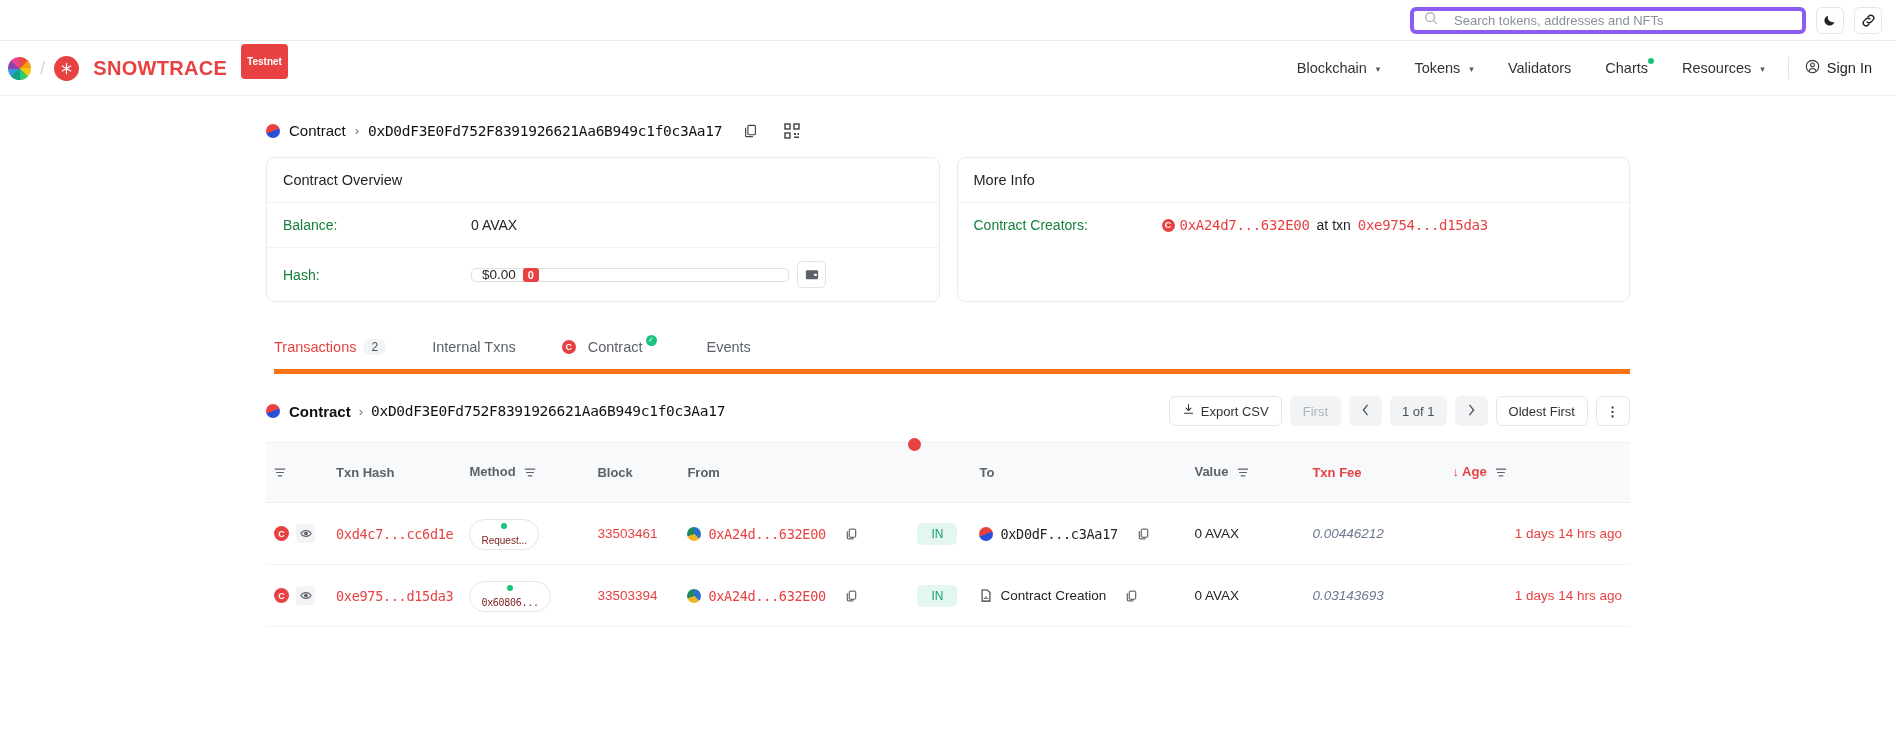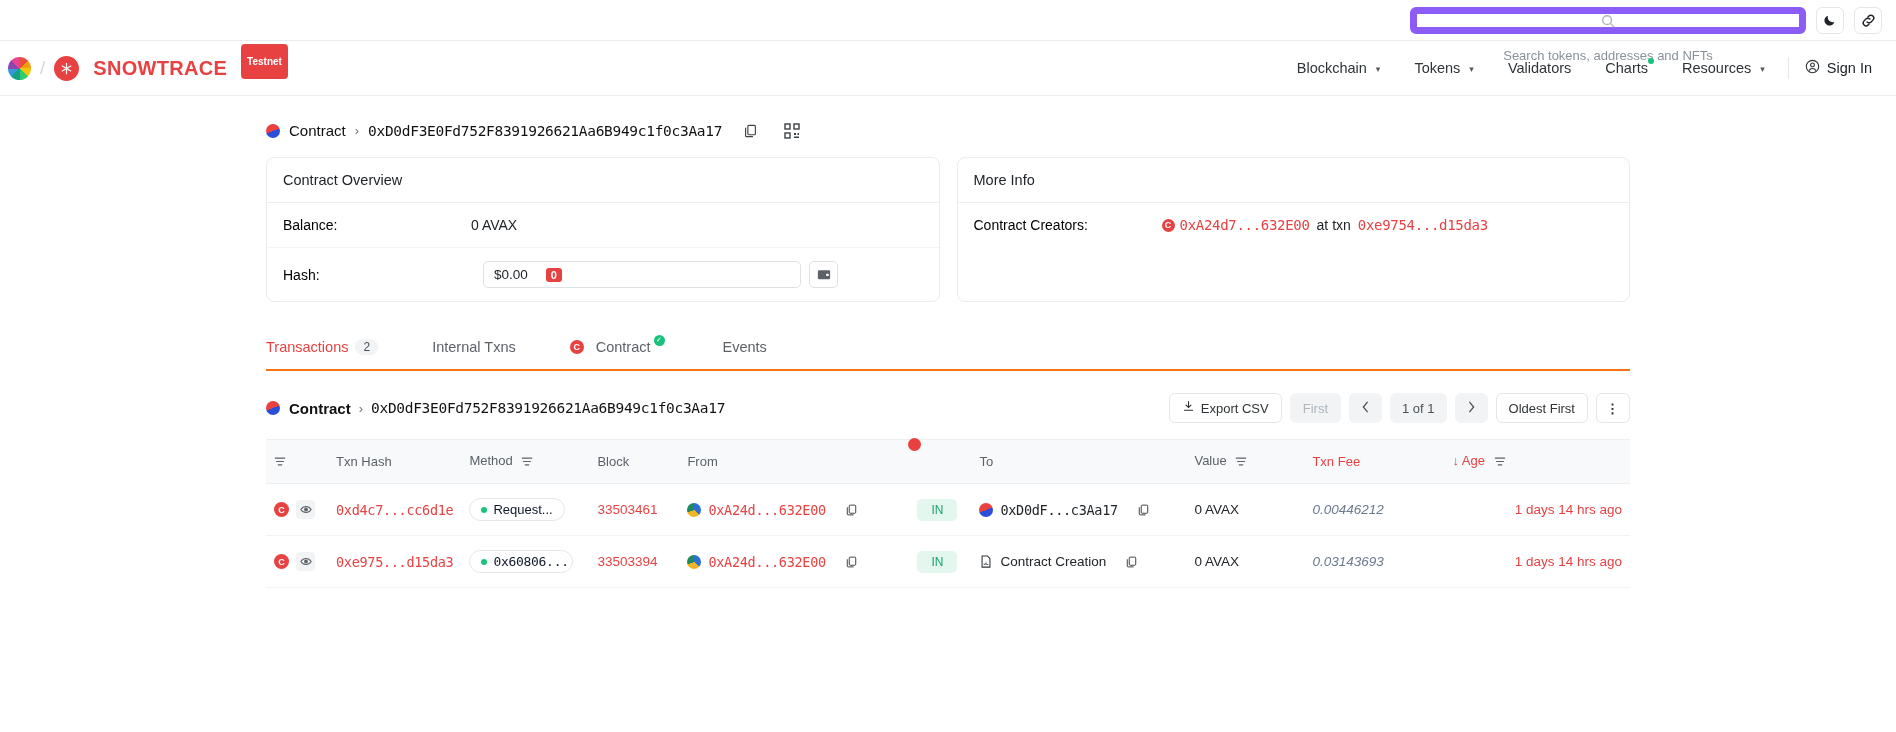--- a/index.html
+++ b/index.html
@@ -14,23 +14,23 @@
 
   
   .topbar {
     height: 41px; width: 100%;
     display: flex; align-items: center; justify-content: flex-end;
     border-bottom: 1px solid #e9ecef;
     padding-right: 14px; gap: 10px;
   }
   .searchbox {
     width: 396px; height: 27px;
-    border: 7px solid #8b5cf6; border-radius: 6px;
+    border: 4px solid #8b5cf6; border-radius: 6px;
     display: flex; align-items: center; gap: 16px;
-    padding: 0 10px; background: #fff; flex-direction: column;
+    padding: 0 10px; background: #fff;
   }
   .searchbox .ph { color: #8a9199; font-size: 13px; }
   .icon-btn {
     width: 28px; height: 27px;
     border: 1px solid #e3e6ea; border-radius: 6px;
     display: flex; align-items: center; justify-content: center;
     background: #fff; cursor: pointer;
   }
 
   
@@ -101,48 +101,48 @@
   }
   .card-head {
     padding: 14px 16px; font-size: 14.5px; color: #212529;
     border-bottom: 1px solid #eef0f2;
   }
   .card-row {
     display: flex; align-items: center;
     padding: 13px 16px; min-height: 44px;
   }
   .card-row + .card-row { border-top: 1px solid #f1f3f5; }
-  .card-key { width: 188px; font-size: 14px; color: #000000; flex: none; }
+  .card-key { width: 188px; font-size: 14px; color: #15803d; flex: none; }
   .card-val { font-size: 14px; color: #212529; }
   .token-input {
-    width: 318px; height: 27px; border: 1px solid #dee2e6; border-radius: 5px;
-    display: flex; align-items: center; gap: 18px; padding: 0 10px;
-    font-size: 13.5px; background: #fff; margin-left: 12px;
+    width: 318px; height: 14px; border: 1px solid #dee2e6; border-radius: 5px;
+    display: flex; align-items: center; gap: 7px; padding: 0 10px;
+    font-size: 13.5px; background: #fff;
   }
   .count-badge {
     background: #e84142; color: #fff; font-size: 11px; font-weight: 600;
     border-radius: 3px; padding: 1px 5px;
   }
   .wallet-btn {
     width: 29px; height: 27px; margin-left: 8px;
     border: 1px solid #dee2e6; border-radius: 5px; background: #fff;
     display: flex; align-items: center; justify-content: center; cursor: pointer;
   }
   .link-red { color: #e84142; text-decoration: none; cursor: pointer; }
   .c-badge {
     width: 13px; height: 13px; border-radius: 50%; background: #e84142;
     color: #fff; font-size: 9px; font-weight: 700;
     display: inline-flex; align-items: center; justify-content: center;
     margin-right: 5px; flex: none;
   }
 
   
   .tabs {
-    display: flex; align-items: center; gap: 12px;
-    margin-top: 27px; border-bottom: 2px solid #f97316;
+    display: flex; align-items: center; gap: 4px;
+    margin-top: 27px; border-bottom: 5px solid #f97316; margin-left: 8px;
   }
   .tab {
     display: flex; align-items: center; gap: 7px;
     font-size: 14.5px; color: #5c6268; padding: 10px 18px 14px 0;
     margin-right: 24px; cursor: pointer; position: relative;
   }
   .tab.active { color: #e84142; }
   .tab-count {
     background: #f1f3f5; color: #495057; font-size: 12px;
     border-radius: 20px; padding: 1px 8px;
@@ -164,40 +164,40 @@
     background: #fff; font-size: 13px; color: #2f3437;
     display: flex; align-items: center; gap: 6px; padding: 0 12px; cursor: pointer;
   }
   .btn.ghost { background: #f1f3f5; border-color: #f1f3f5; color: #adb5bd; }
   .btn.pg { background: #f1f3f5; border-color: #f1f3f5; color: #495057; padding: 0 11px; }
   .btn.kebab { padding: 0 9px; font-weight: 700; letter-spacing: 1px; }
 
   
   table { width: 100%; border-collapse: collapse; }
   thead th {
-    background: #f8f9fb; font-size: 13px; color: #5c6268; font-weight: 400;
-    text-align: left; padding: 13px 8px; white-space: nowrap;
+    background: #f8f9fb; font-size: 13px; color: #5c6268; font-weight: 700;
+    text-align: left; padding: 21px 8px; white-space: nowrap;
     border-top: 1px solid #eceef0; border-bottom: 1px solid #eceef0;
   }
   thead th.red { color: #e84142; }
   tbody td {
     padding: 14px 8px; font-size: 13.5px; color: #212529;
     border-bottom: 1px solid #f1f3f5; white-space: nowrap;
   }
   .filter-ico { display: inline-block; margin-left: 5px; vertical-align: -2px; cursor: pointer; }
   .eye-btn {
     width: 19px; height: 19px; border-radius: 4px; background: #f1f3f5;
     display: inline-flex; align-items: center; justify-content: center;
     cursor: pointer; vertical-align: middle;
   }
   .cell-flex { display: flex; align-items: center; gap: 7px; }
   .method-pill {
     border: 1px solid #e3e6ea; border-radius: 20px; padding: 3px 11px;
-    font-size: 13px; color: #0f172a; display: inline-flex; align-items: center; gap: 6px;
-    max-width: 104px; overflow: hidden;
+    font-size: 10px; color: #7f1d1d; display: inline-flex; align-items: center; gap: 6px;
+    max-width: 104px; overflow: hidden; flex-direction: column;
   }
   .method-dot { width: 6px; height: 6px; border-radius: 50%; background: #19c37d; flex: none; }
   .in-badge {
     background: #e3f7ef; color: #1a9e72; font-size: 12px;
     border-radius: 5px; padding: 4px 14px; display: inline-block;
   }
   .red-txt { color: #e84142; }
   .blue-grey { color: #6b7a90; font-style: italic; }
   .avax-mini {
     width: 14px; height: 14px; border-radius: 50%; flex: none;

